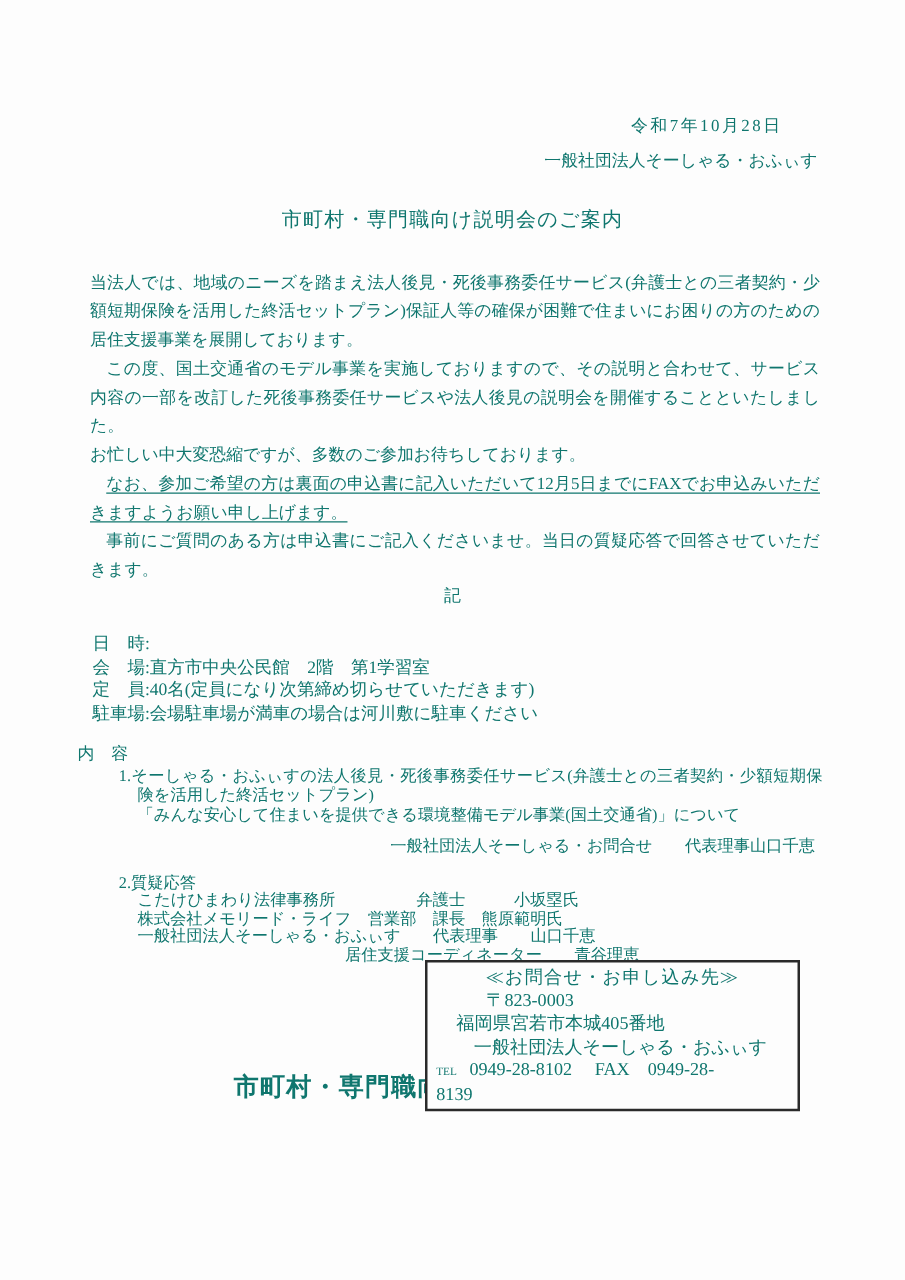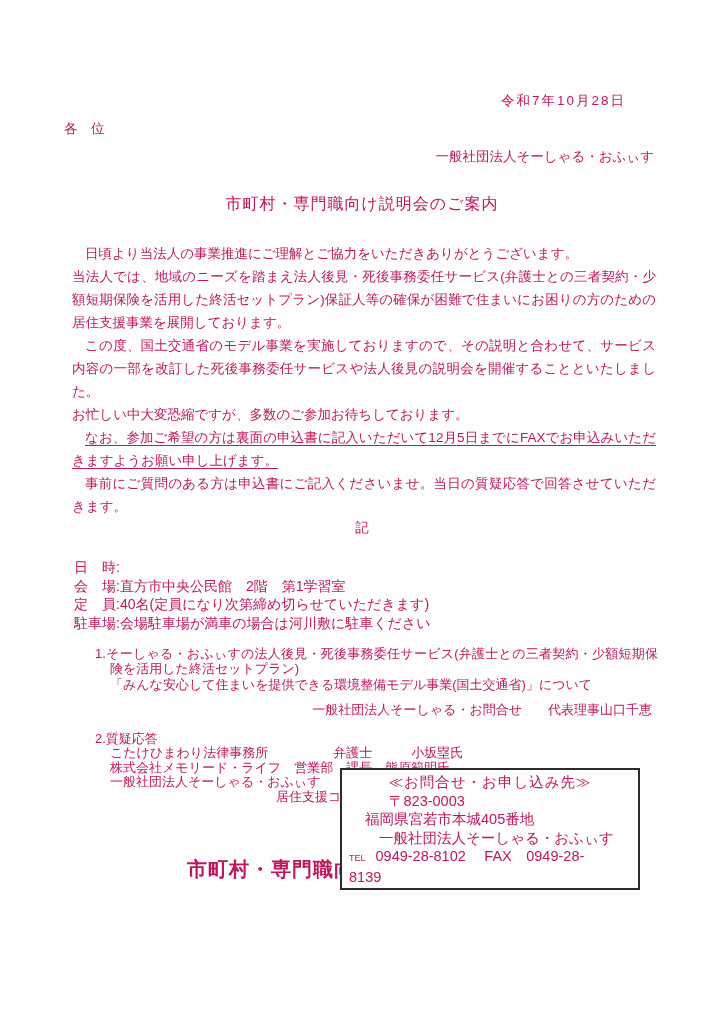--- a/index.html
+++ b/index.html
@@ -1,22 +1,22 @@
 <!DOCTYPE html>
 <html lang="ja"><head>
 <meta charset="utf-8">
 <style>
   html,body{margin:0;padding:0;background:#e8e8e8;}
   .sheet{
     position:relative;
     width:724px;height:1024px;
     margin:0 auto;
     background:#fdfdfd;
-    color:#be185d;
-    font-family:Liberation Sans, sans-serif;
+    color:#0f766e;
+    font-family:Liberation Serif, serif;
     overflow:hidden;
   }
   
   .doc-date{padding-top:92px;text-align:right;padding-right:98px;font-size:13.5px;letter-spacing:2px;}
   .recipient{margin:10px 0 0 64px;font-size:13.5px;}
   .sender{margin-top:8px;text-align:right;padding-right:70px;font-size:13.5px;line-height:22px;}
   .doc-title{margin-top:26px;text-align:center;font-size:16px;letter-spacing:1px;}
   
   .body-block{margin:27px 68px 0 72px;font-size:13.5px;line-height:23px;text-align:justify;}
   .body-block p{margin:0;}
@@ -58,30 +58,28 @@
     white-space:nowrap;
   }
 </style>
 </head>
 <body>
 
 <div class="sheet">
 
   <div class="doc-date">令和7年10月28日</div>
 
-  <div class="recipient">各　位</div>
 
   <div class="sender">
     <div>一般社団法人そーしゃる・おふぃす</div>
   </div>
 
   <div class="doc-title">市町村・専門職向け説明会のご案内</div>
 
   <div class="body-block">
-    <p class="ind">日頃より当法人の事業推進にご理解とご協力をいただきありがとうございます。</p>
     <p>当法人では、地域のニーズを踏まえ法人後見・死後事務委任サービス(弁護士との三者契約・少額短期保険を活用した終活セットプラン)保証人等の確保が困難で住まいにお困りの方のための居住支援事業を展開しております。</p>
     <p class="ind">この度、国土交通省のモデル事業を実施しておりますので、その説明と合わせて、サービス内容の一部を改訂した死後事務委任サービスや法人後見の説明会を開催することといたしました。</p>
     <p>お忙しい中大変恐縮ですが、多数のご参加お待ちしております。</p>
     <p class="ind ul">なお、参加ご希望の方は裏面の申込書に記入いただいて12月5日までにFAXでお申込みいただきますようお願い申し上げます。</p>
     <p class="ind">事前にご質問のある方は申込書にご記入くださいませ。当日の質疑応答で回答させていただきます。</p>
   </div>
 
   <div class="ki">記</div>
 
   <div class="details">
@@ -96,20 +94,21 @@
       <span class="dlabel">定　員:</span>
       <span>40名(定員になり次第締め切らせていただきます)</span>
     </div>
     <div class="drow">
       <span class="dlabel">駐車場:</span>
       <span>会場駐車場が満車の場合は河川敷に駐車ください</span>
     </div>
   </div>
 
   <div class="content">
+    <div class="content-header">内　容</div>
     <div class="item">1.そーしゃる・おふぃすの法人後見・死後事務委任サービス(弁護士との三者契約・少額短期保険を活用した終活セットプラン)</div>
     <div class="item-quote">「みんな安心して住まいを提供できる環境整備モデル事業(国土交通省)」について</div>
     <div class="speaker">一般社団法人そーしゃる・お問合せ　　代表理事山口千恵</div>
     <div class="item2">2.質疑応答</div>
     <div class="panel">
       <div>こたけひまわり法律事務所　　　　　弁護士　　　小坂塁氏</div>
       <div>株式会社メモリード・ライフ　営業部　課長　熊原範明氏</div>
       <div>一般社団法人そーしゃる・おふぃす　　代表理事　　山口千恵</div>
       <div class="panel-indent">居住支援コーディネーター　　青谷理恵</div>
     </div>

